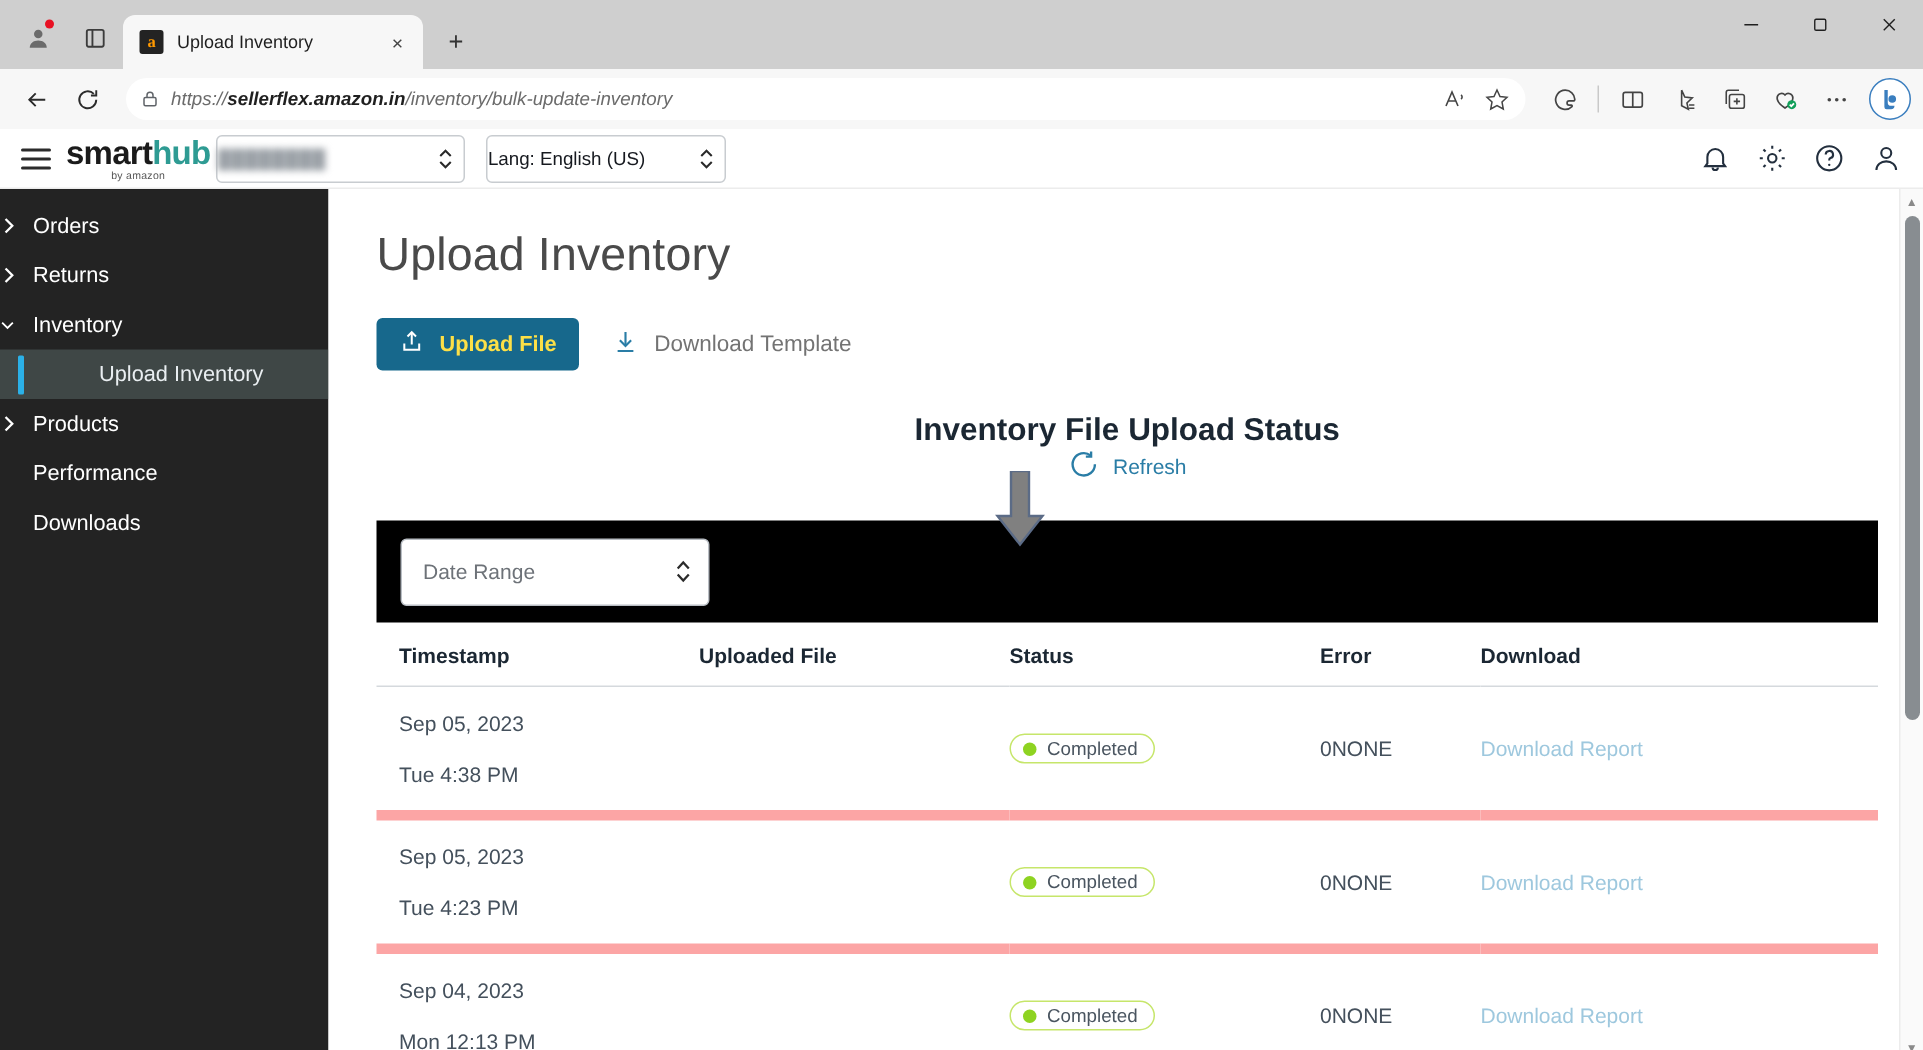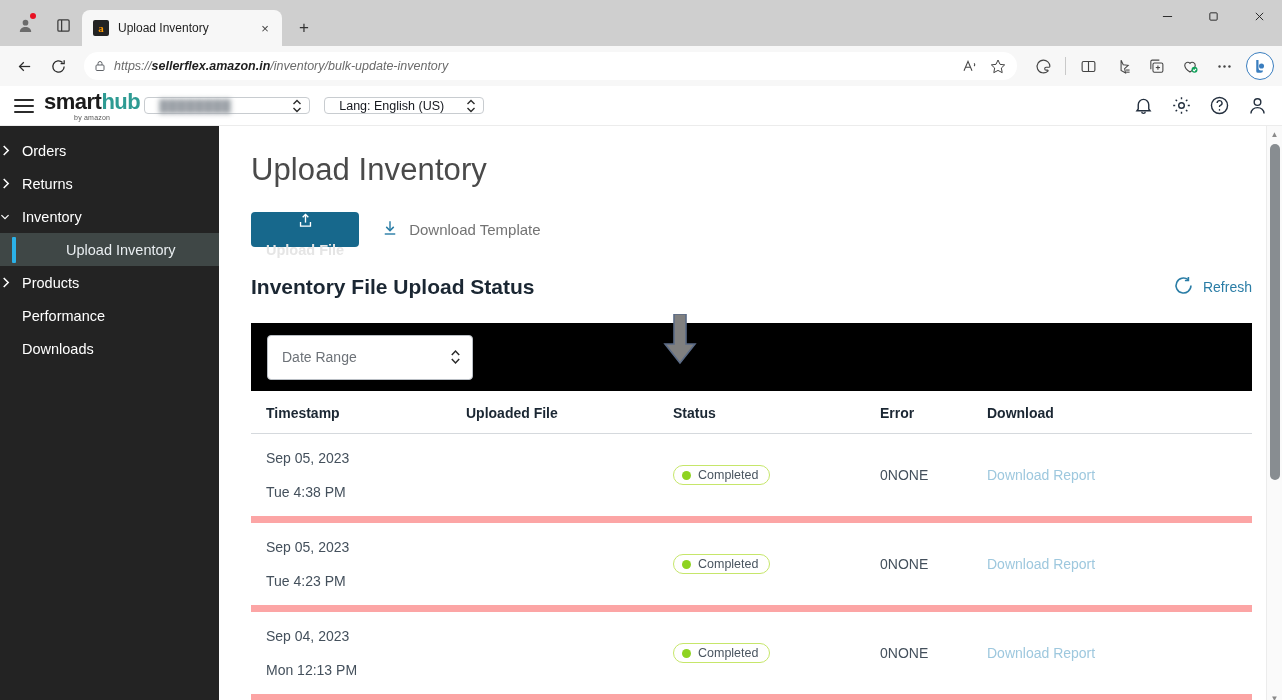--- a/index.html
+++ b/index.html
@@ -97,23 +97,23 @@
     padding: 0 14px 0 14px; gap: 4px; border-bottom: 1px solid #ececec;
   }
   .hamburger { display: flex; flex-direction: column; gap: 4px; width: 20px; cursor: pointer; }
   .hamburger span { height: 2px; background: #2b2b2b; border-radius: 1px; display: block; }
   .logo { display: flex; flex-direction: column; align-items: center; line-height: 1; margin-left: 6px; }
   .logo-main { font-size: 22px; font-weight: bold; letter-spacing: -0.5px; font-family: "Liberation Sans", sans-serif; }
   .logo-main .dark { color: #1b1b1b; }
   .logo-main .teal { color: #2e9b93; }
   .logo-sub { font-size: 7px; color: #555; margin-top: 1px; letter-spacing: 0.2px; }
   .hsel {
-    height: 17px; border: 1px solid #c8ccd0; border-radius: 4px; background: #fff;
+    height: 32px; border: 1px solid #c8ccd0; border-radius: 4px; background: #fff;
     display: flex; align-items: center; justify-content: space-between;
-    padding: 0 7px 0 14px; font-size: 12.5px; color: #16191f;
+    padding: 0 7px 0 0; font-size: 12.5px; color: #16191f;
   }
   .hsel.blurred { width: 166px; }
   .blur-text {
     font-size: 12px; color: #9aa0a6; filter: blur(2.6px);
     letter-spacing: 0.5px; user-select: none;
   }
   .hsel.lang { width: 160px; margin-left: 10px; }
   .spin { display: flex; flex-direction: column; line-height: 0.55; color: #2b2b2b; font-size: 11px; }
   .header-spacer { flex: 1; }
   .hicons { display: flex; align-items: center; gap: 17px; }
@@ -148,39 +148,38 @@
   }
 
   .page-title {
     font-size: 31px; color: #4a4a4a; font-weight: 400;
     padding: 26px 0 0 18px; letter-spacing: 0.1px;
     font-family: "Liberation Sans", sans-serif;
   }
 
   .action-row { display: flex; align-items: center; gap: 22px; padding: 24px 0 0 18px; }
   .btn-upload {
-    background: #17688c; color: #e5e5e5; border: none; border-radius: 4px;
+    background: #17688c; color: #fde047; border: none; border-radius: 4px;
     height: 35px; padding: 0 15px; display: flex; align-items: center; gap: 10px;
     font-size: 14.5px; font-weight: bold; cursor: pointer;
     font-family: "Liberation Sans", sans-serif;
-    flex-direction: column;
   }
   .btn-download {
     display: flex; align-items: center; gap: 10px; color: #737373;
     font-size: 15px; cursor: pointer; background: none; border: none;
     font-family: "Liberation Sans", sans-serif;
   }
 
   .arrow-annot {
     position: absolute; left: 443px; top: 188px; width: 36px; height: 52px;
     pointer-events: none;
   }
 
   .section-head {
-    display: flex; align-items: center; padding: 28px 30px 0 18px;
+    display: flex; align-items: center; padding: 28px 30px 0 18px; flex-direction: column;
   }
   .section-title { font-size: 21px; font-weight: bold; color: #1b2733; }
   .section-spacer { flex: 1; }
   .refresh { display: flex; align-items: center; gap: 9px; color: #2a7da6; font-size: 14px; cursor: pointer; justify-content: flex-end; }
 
   .filter-bar {
     background: #000000; margin: 24px 30px 0 18px; height: 68px;
     display: flex; align-items: center; padding-left: 16px;
   }
   .date-sel {

